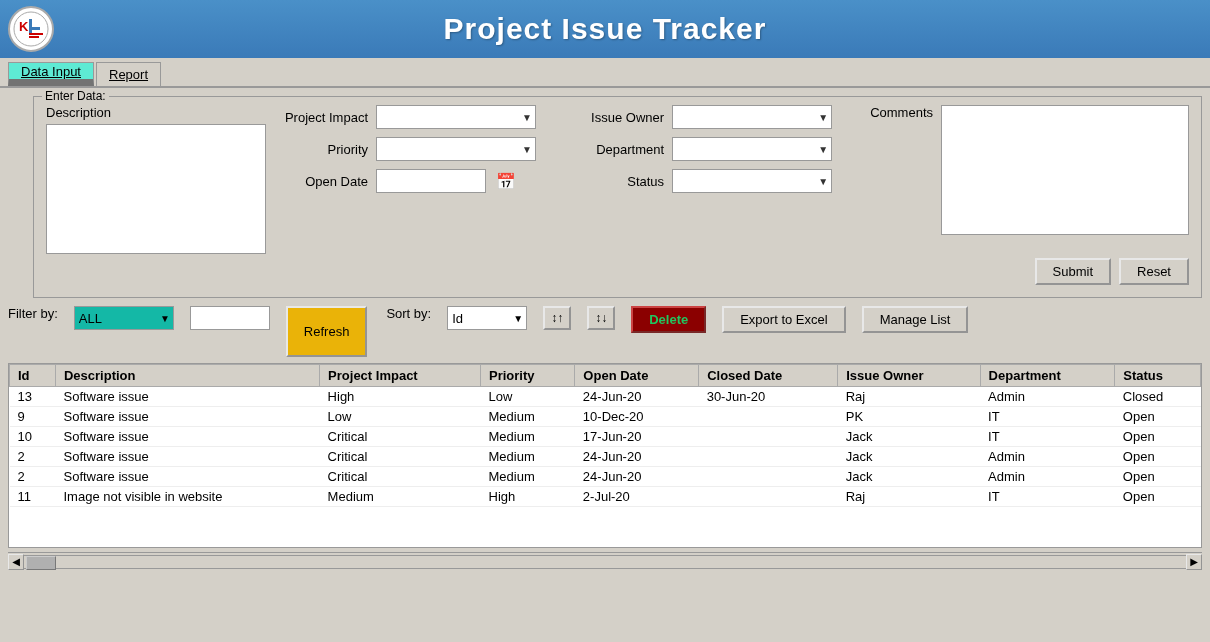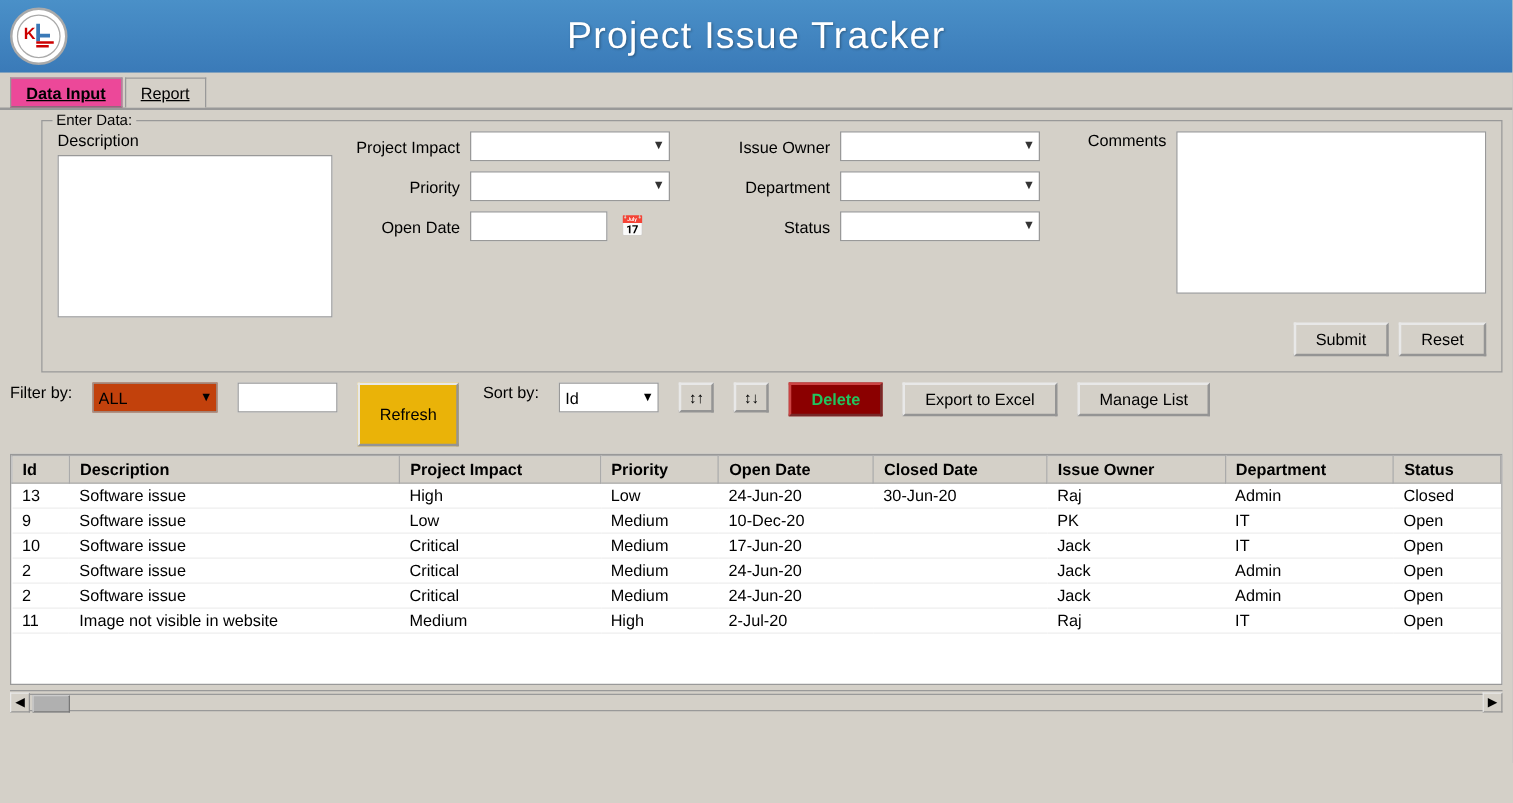--- a/index.html
+++ b/index.html
@@ -26,21 +26,21 @@
       align-items: center;
       justify-content: center;
       font-weight: bold;
       font-size: 16px;
       color: #3a7ab8;
       border: 2px solid #aaa;
     }
     .header-title {
       color: white;
       font-size: 30px;
-      font-weight: normal;
+      font-weight: bold;
       text-shadow: 1px 1px 2px rgba(0,0,0,0.3);
       letter-spacing: 1px;
     }
 
     
     .tabs {
       background: #d4d0c8;
       display: flex;
       align-items: flex-end;
       padding: 4px 8px 0 8px;
@@ -53,23 +53,23 @@
       border: 1px solid #999;
       border-bottom: none;
       cursor: pointer;
       font-size: 13px;
       margin-right: 2px;
       height: 24px;
       display: flex;
       align-items: center;
     }
     .tab.active {
-      background: #ec4899;
-      border-bottom: 1px solid #737373;
-      font-weight: bold;
+      background: #5eead4;
+      border-bottom: 7px solid #737373;
+      font-weight: normal;
     }
     .tab-underline {
       text-decoration: underline;
     }
 
     
     .main-content {
       background: #d4d0c8;
       padding: 8px;
       height: calc(642px - 58px - 30px);
@@ -230,21 +230,21 @@
       font-size: 10px;
       position: absolute;
       right: 4px;
       top: 50%;
       transform: translateY(-50%);
       pointer-events: none;
     }
     .filter-select {
       width: 100px;
       height: 24px;
-      background: #c2410c;
+      background: #14b8a6;
       border: 1px solid #999;
       appearance: none;
       -webkit-appearance: none;
       padding: 2px 20px 2px 4px;
       font-size: 13px;
     }
     .filter-input {
       width: 80px;
       height: 24px;
       background: white;

